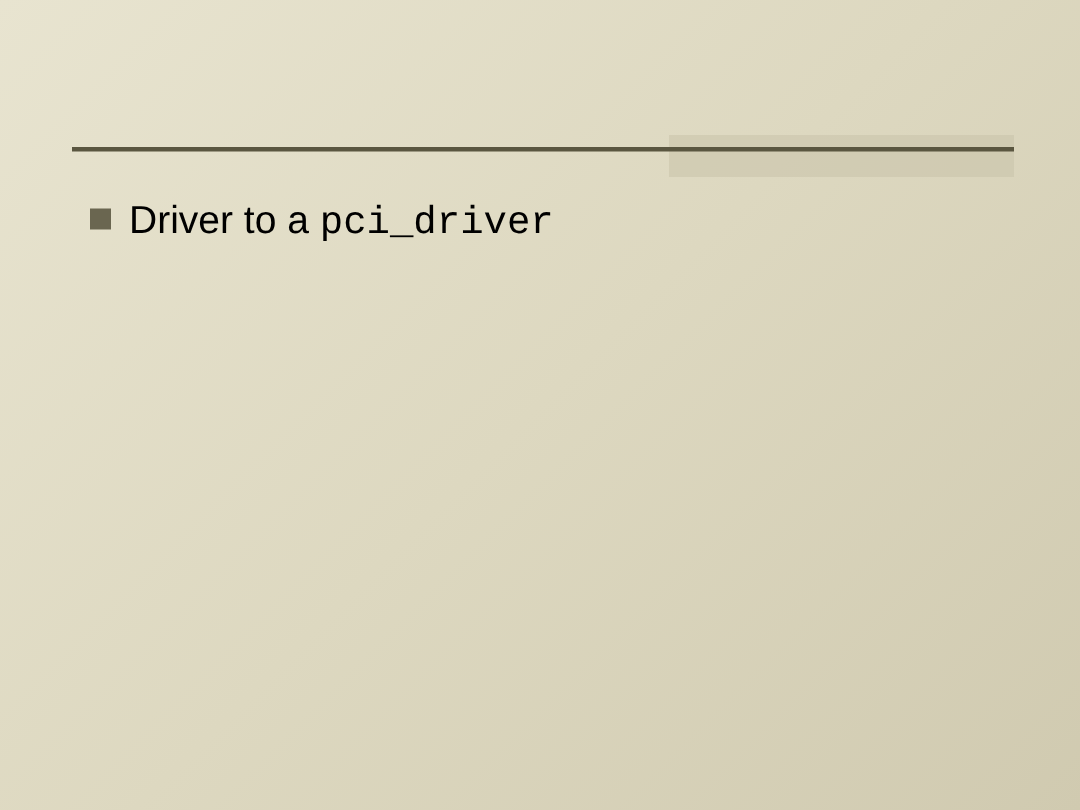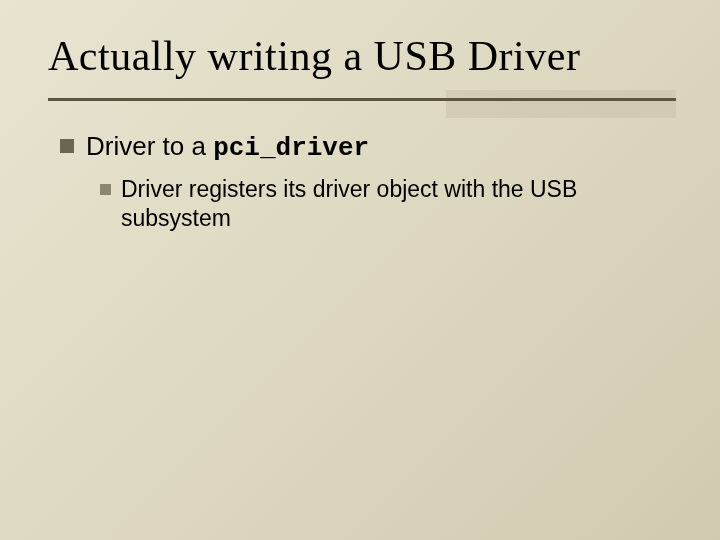--- a/index.html
+++ b/index.html
@@ -66,21 +66,21 @@
     flex: 0 0 14px;
     margin-top: 9px;
     margin-right: 12px;
     background: #6a6650;
   }
   .b1 .line {
     line-height: 1.25;
   }
   .code {
     font-family: "Courier New", Courier, monospace;
-    font-weight: 700;
+    font-weight: 400;
   }
   .sub {
     margin-left: 40px;
   }
   .b2 {
     display: flex;
     align-items: flex-start;
     font-size: 23px;
     color: #000;
     margin-bottom: 4px;
@@ -97,38 +97,33 @@
     line-height: 1.28;
   }
 </style>
 </head>
 <body>
 
 <div class="slide">
 
   <div class="title-highlight"></div>
 
-  <div class="title">Actually writing a USB Driver</div>
 
   <div class="title-rule"></div>
 
   <div class="content">
 
     <div class="b1">
       <div class="bullet-sq"></div>
       <div class="line">
         <span>Driver to a </span><span class="code">pci_driver</span>
       </div>
     </div>
 
     <div class="sub">
 
-      <div class="b2">
-        <div class="bullet-sq"></div>
-        <div class="line">Driver registers its driver object with the USB subsystem</div>
-      </div>
 
 
     </div>
 
   </div>
 
 </div>
 
 </body></html>

